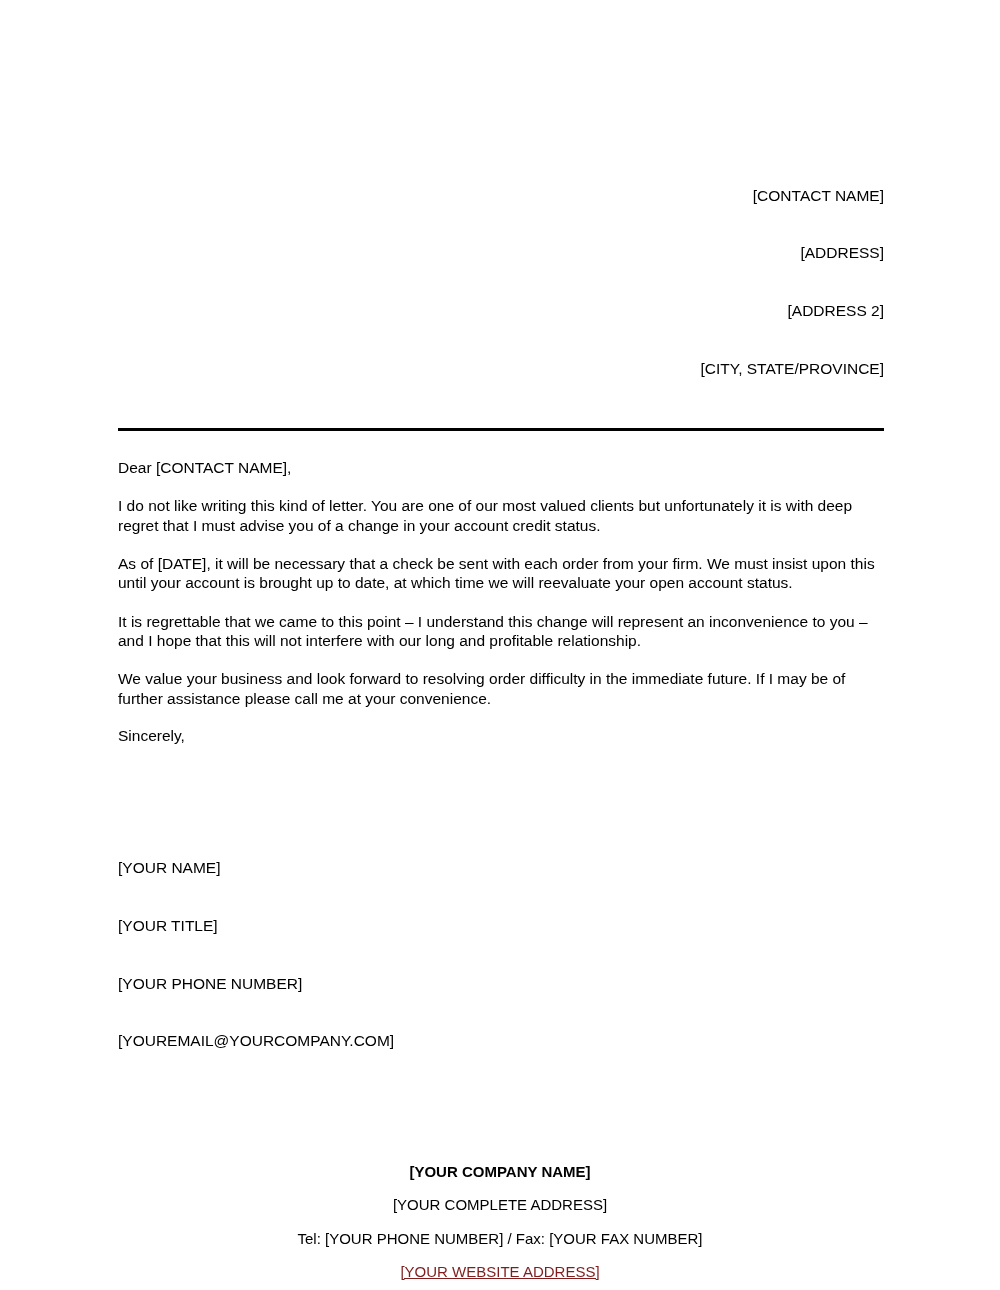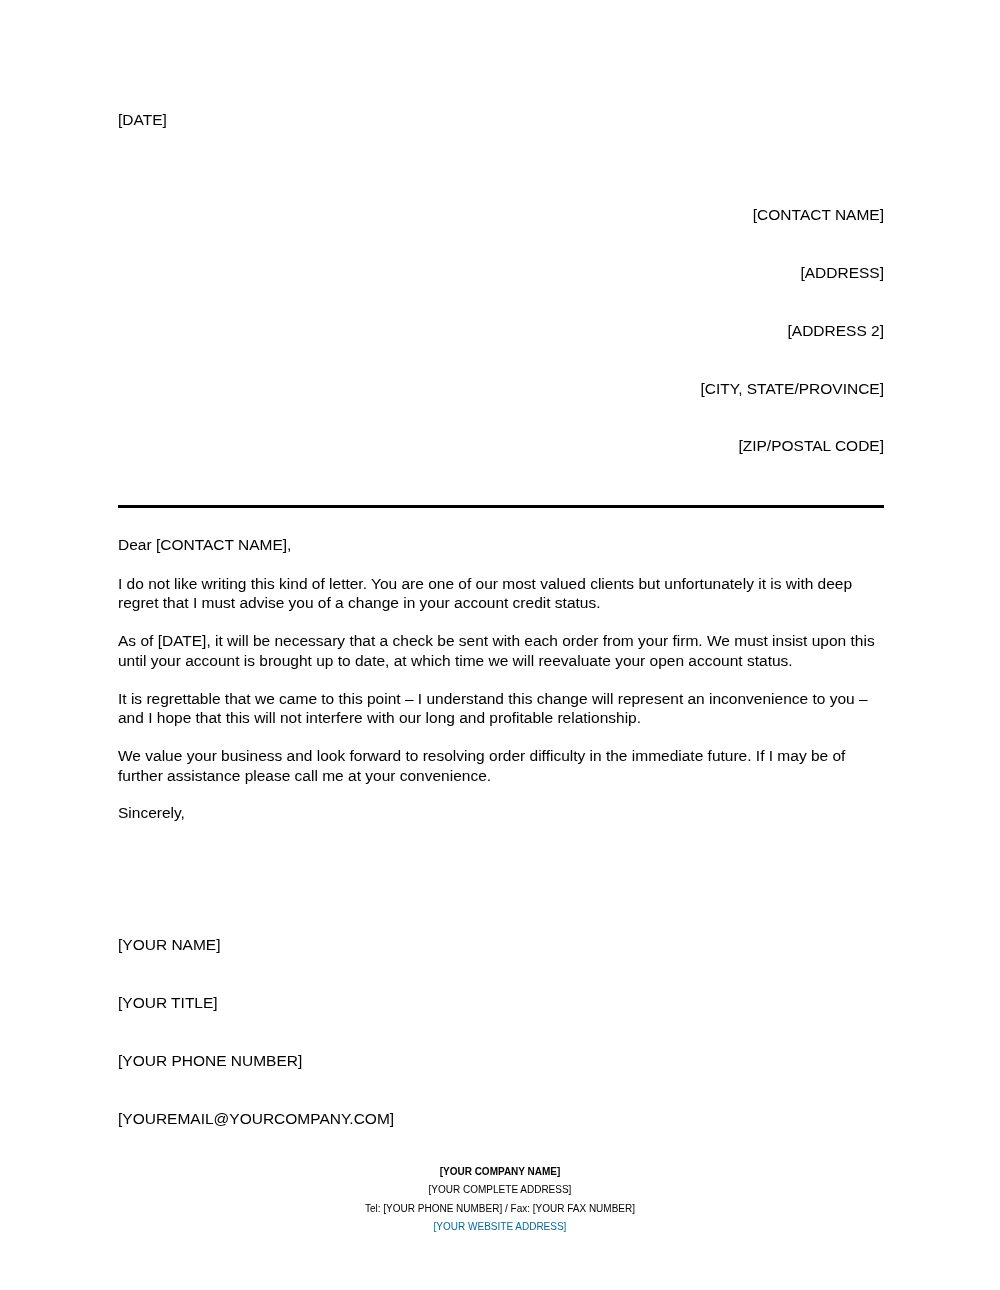--- a/index.html
+++ b/index.html
@@ -88,51 +88,51 @@
   .signature .line {
     display: block;
   }
 
   .footer {
     position: absolute;
     left: 0;
     top: 1163px;
     width: 1000px;
     text-align: center;
-    font-size: 10px;
+    font-size: 15px;
     line-height: 18.3px;
   }
   .footer .company {
     font-weight: bold;
     display: block;
   }
   .footer .fline {
     display: block;
+    margin-top: 15px;
   }
   .footer .weblink {
     display: inline-block;
-    color: #0369a1;
+    color: #7f1d1d;
+    text-decoration: underline;
     cursor: pointer;
   }
 </style>
 </head>
 <body>
 
 <div class="page">
 
   <div class="content">
 
-    <div class="txt date-line">[DATE]</div>
 
     <div class="txt address-block">
       <span class="line">[CONTACT NAME]</span>
       <span class="line">[ADDRESS]</span>
       <span class="line">[ADDRESS 2]</span>
       <span class="line">[CITY, STATE/PROVINCE]</span>
-      <span class="line">[ZIP/POSTAL CODE]</span>
     </div>
 
 
     <div class="rule"></div>
 
     <div class="txt salutation">Dear [CONTACT NAME],</div>
 
     <div class="txt para">I do not like writing this kind of letter. You are one of our most valued clients but unfortunately it is with deep regret that I must advise you of a change in your account credit status.</div>
 
     <div class="txt para">As of [DATE], it will be necessary that a check be sent with each order from your firm. We must insist upon this until your account is brought up to date, at which time we will reevaluate your open account status.</div>

